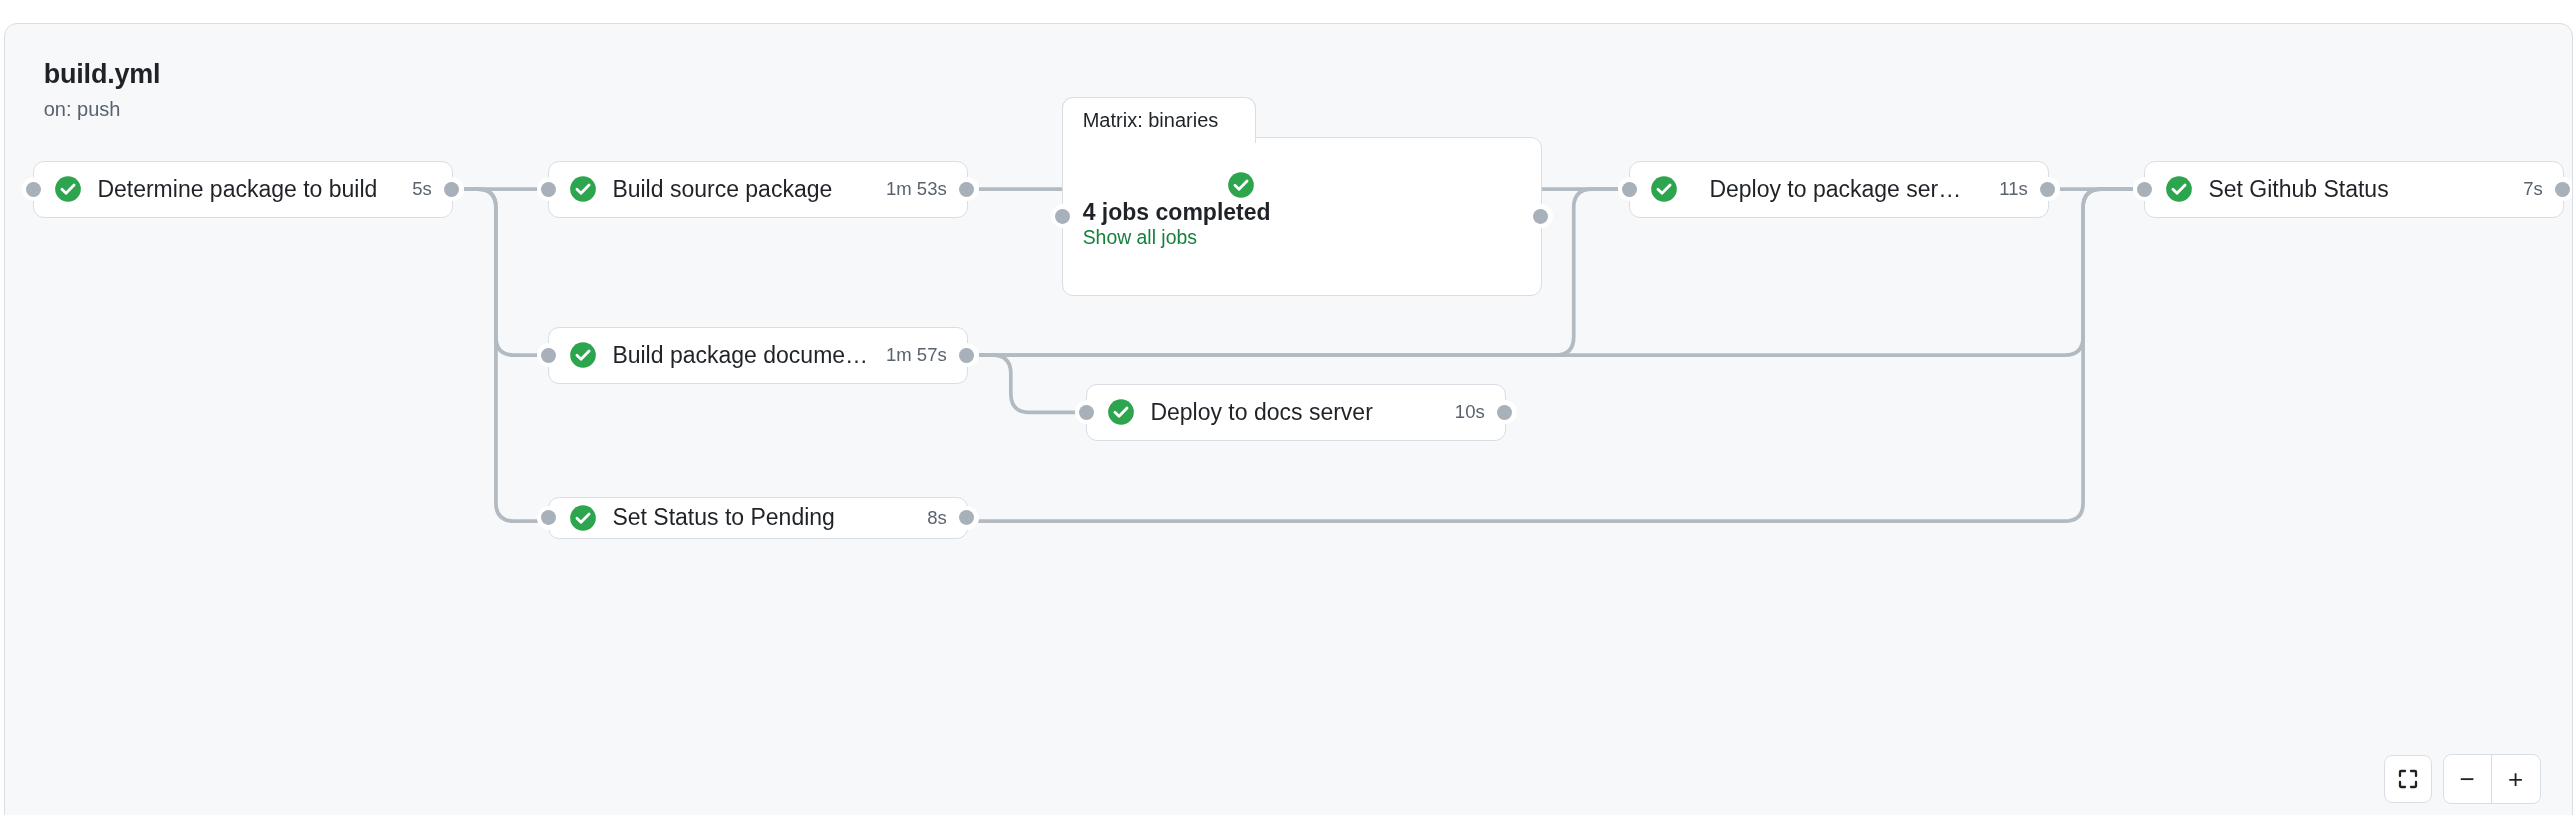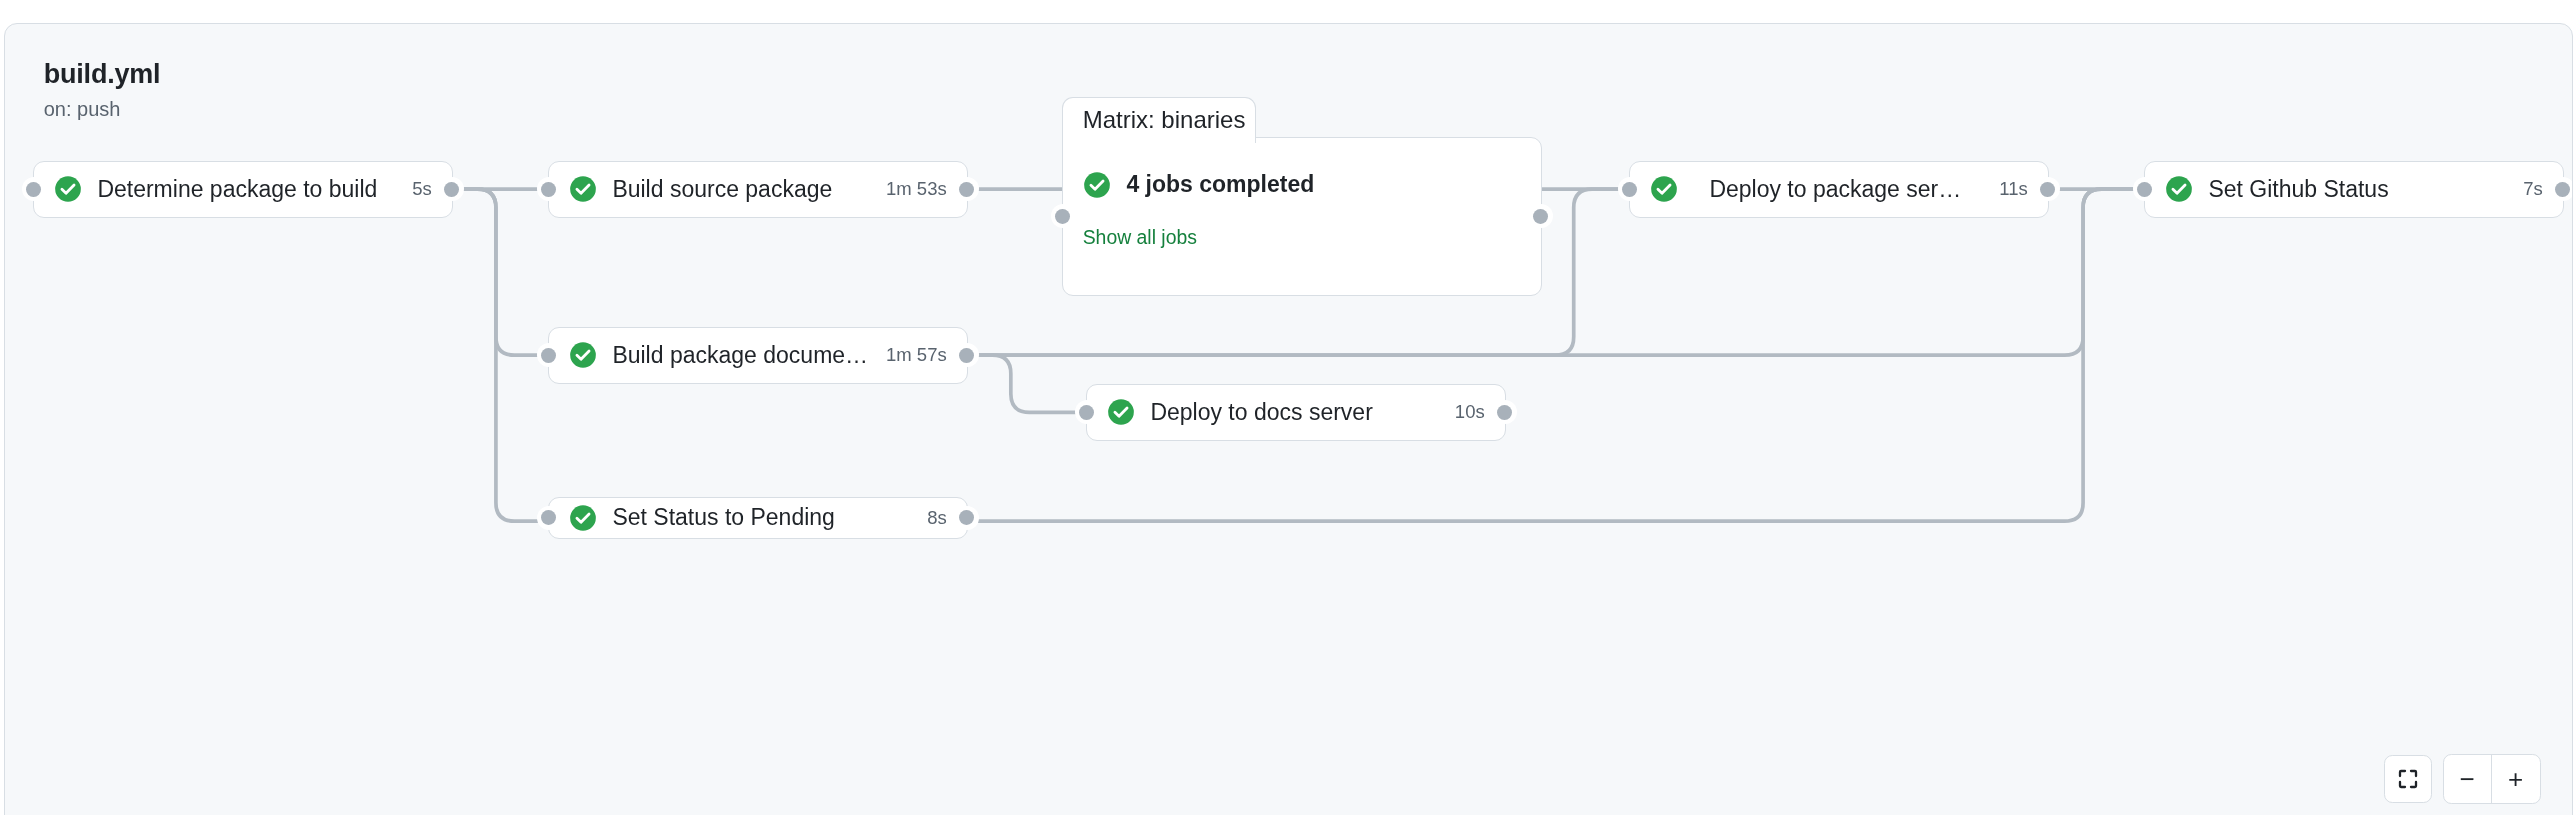--- a/index.html
+++ b/index.html
@@ -148,41 +148,42 @@
     border: 0.9px solid #d8dee4;
     border-bottom: none;
     border-radius: 11px 11px 0 0;
     display: flex;
     align-items: center;
     padding: 0 18.5px 0 20px;
     z-index: 2;
     cursor: pointer;
   }
   .matrix-tab-label {
-    font-size: 24px;
+    font-size: 20px;
     color: #1f2328;
     white-space: nowrap;
   }
   .matrix-body {
     position: absolute;
     left: 0;
     top: 40px;
     box-sizing: border-box;
     background: #ffffff;
     border: 0.9px solid #d8dee4;
     border-radius: 0 11px 11px 11px;
     z-index: 1;
     cursor: pointer;
   }
   .matrix-summary {
     position: absolute;
     left: 20px;
     top: 33px;
     display: flex;
-    align-items: center;
+    align-items: flex-end;
+    flex-direction: column;
   }
   .matrix-summary-label {
     font-size: 23px;
     font-weight: bold;
     color: #1f2328;
     white-space: nowrap;
   }
   .matrix-showall {
     position: absolute;
     left: 20px;

